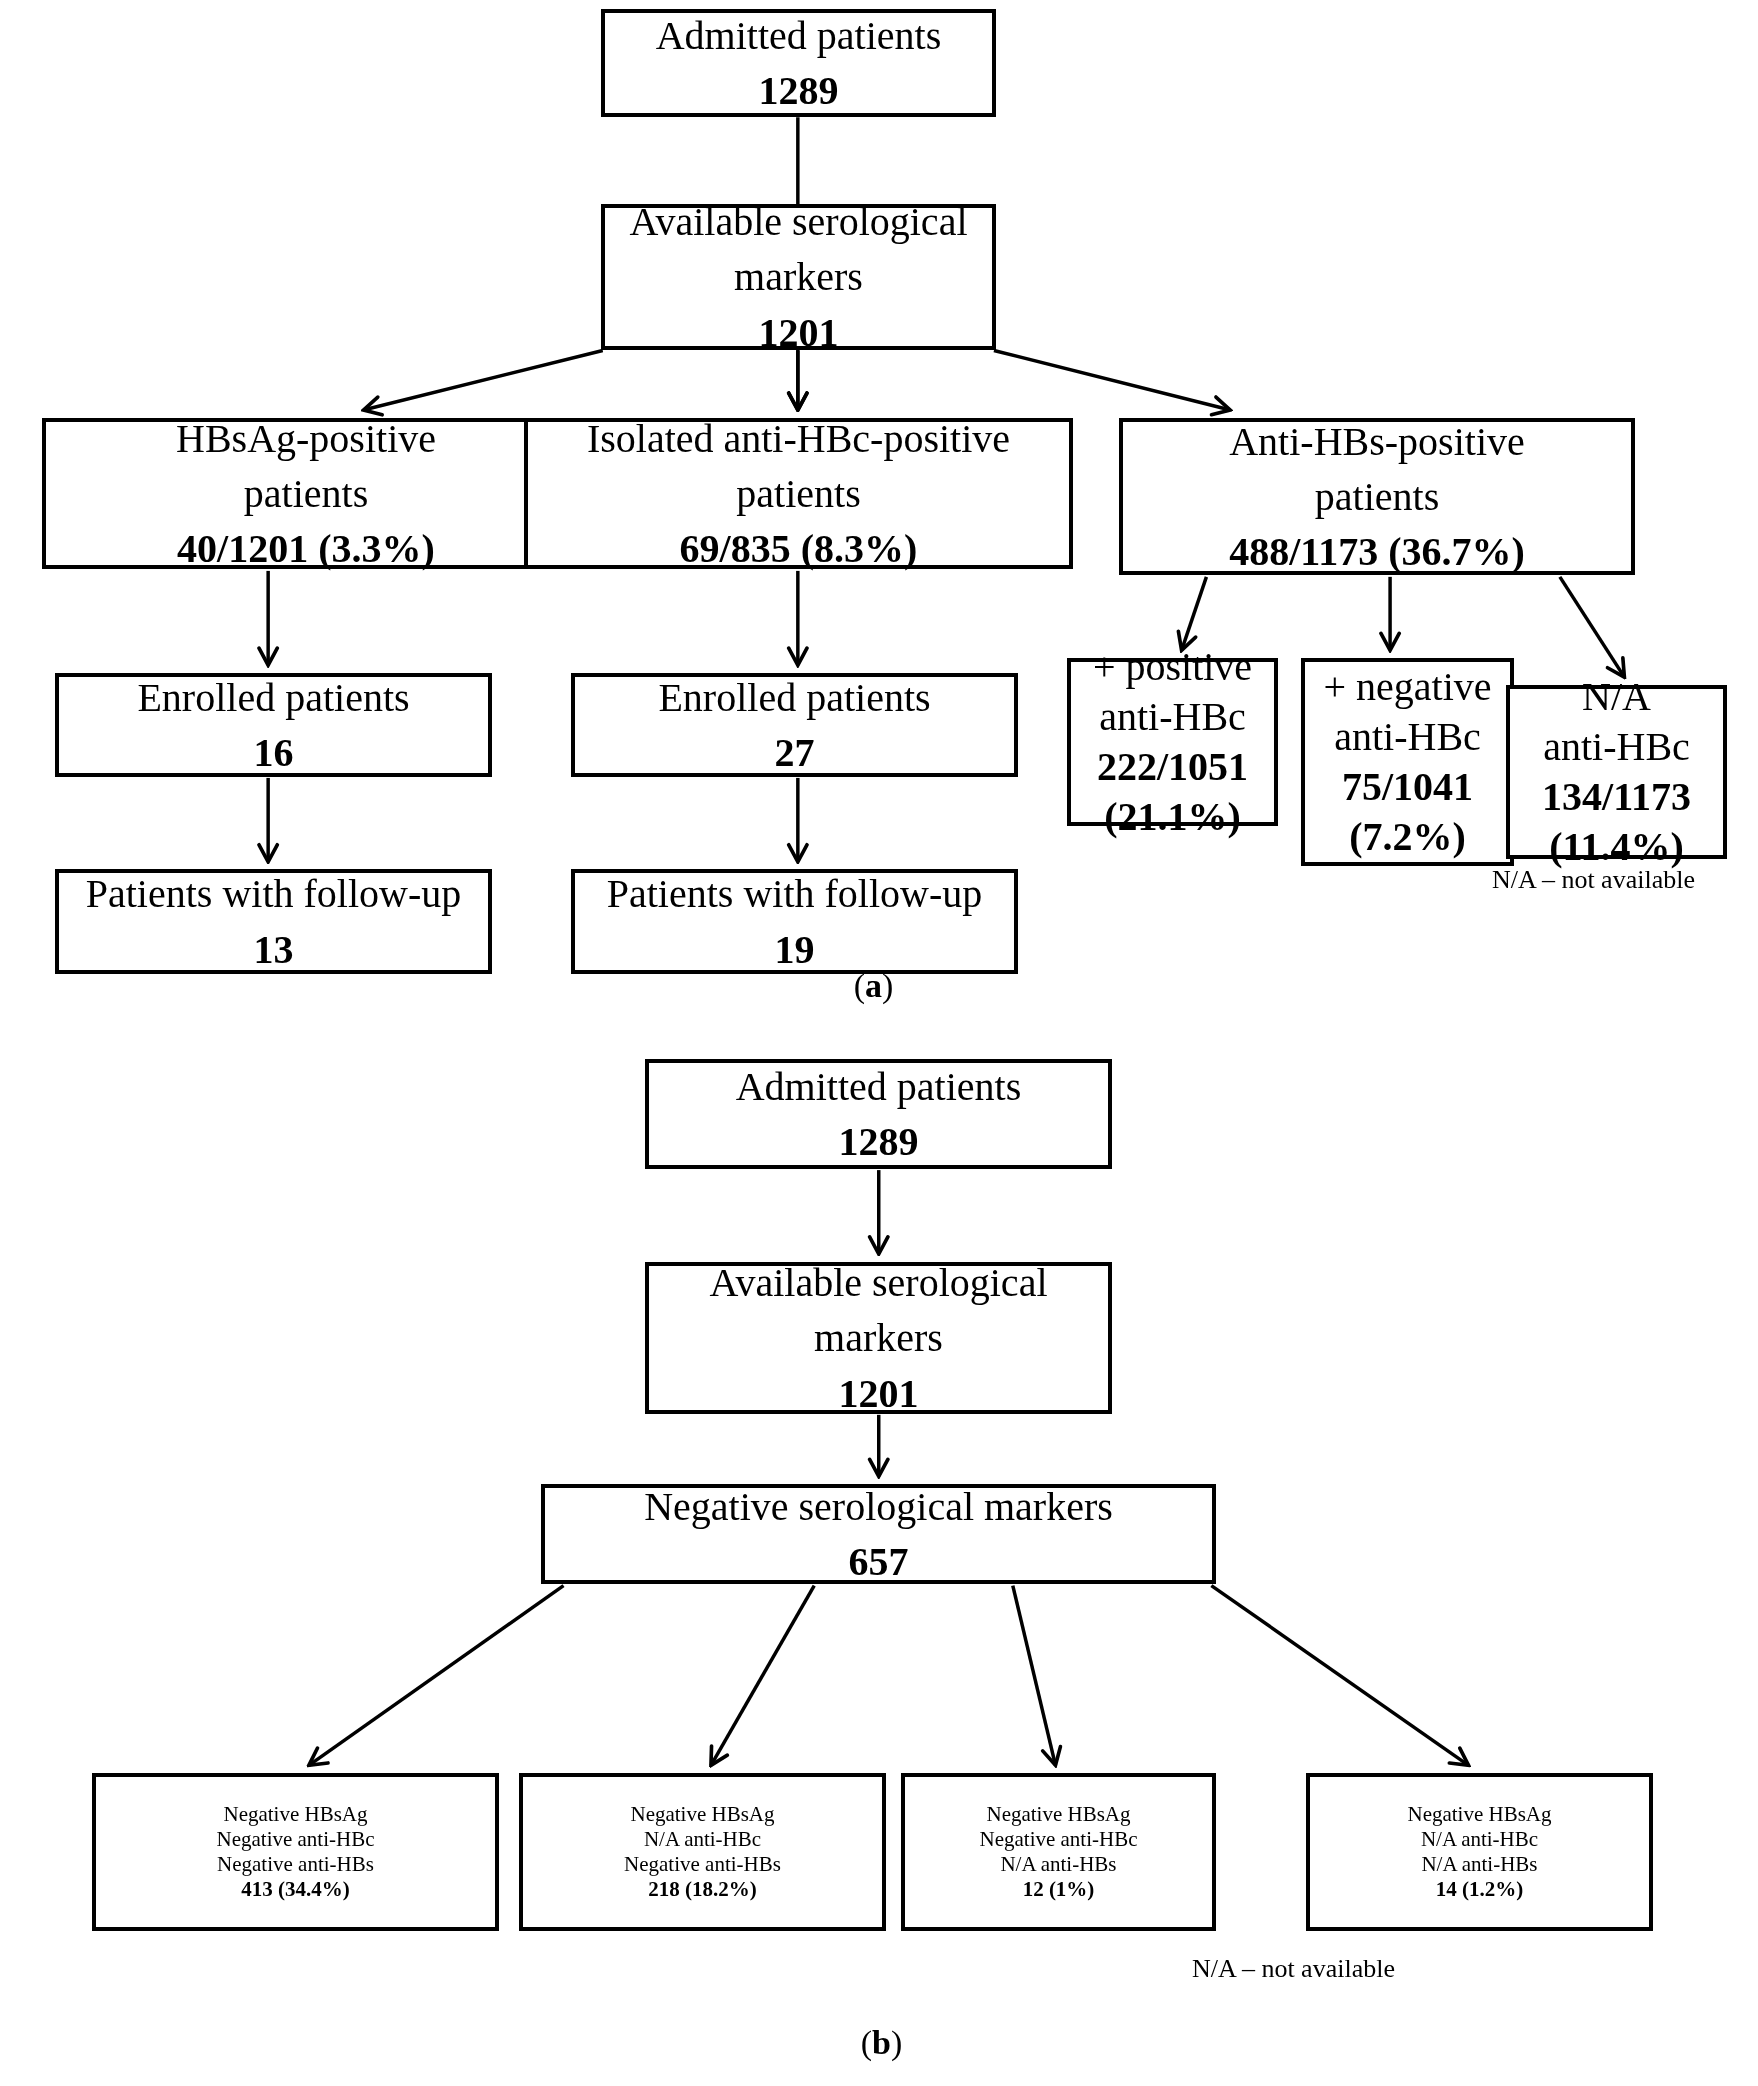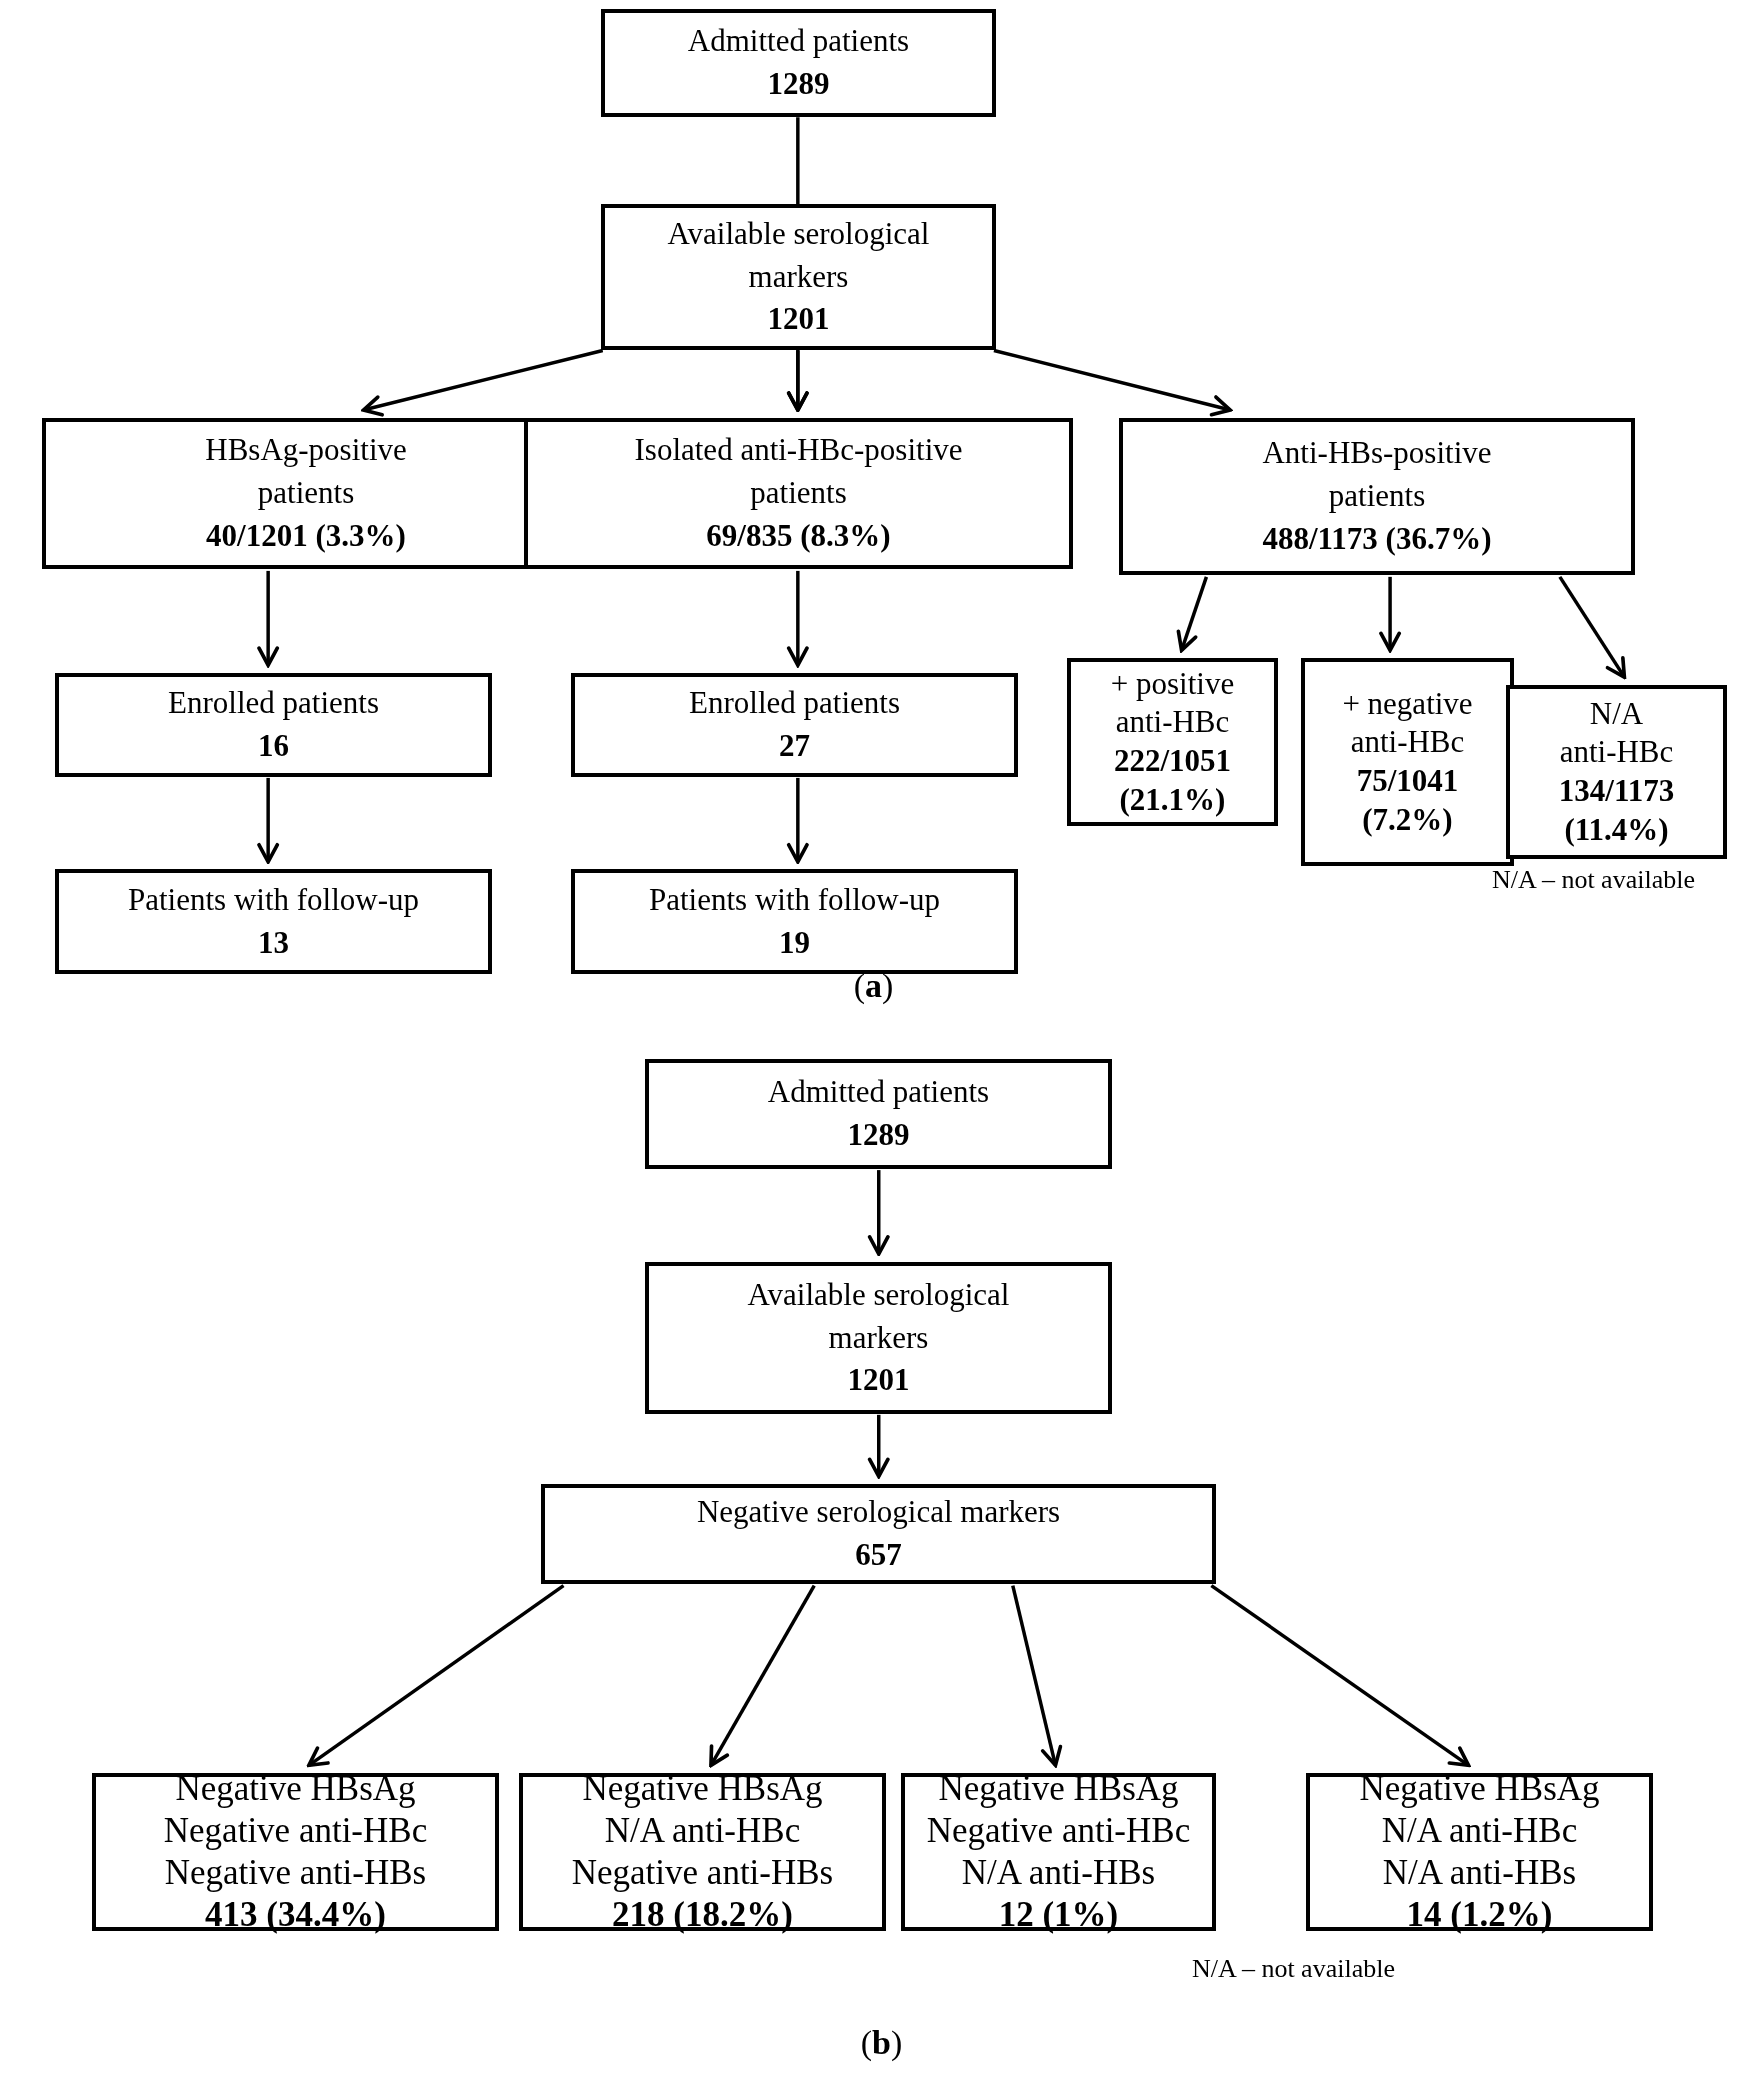--- a/index.html
+++ b/index.html
@@ -15,25 +15,25 @@
   .box {
     position: absolute;
     box-sizing: border-box;
     border: 4.5px solid #000;
     background: #ffffff;
     display: flex;
     flex-direction: column;
     justify-content: center;
     align-items: center;
     text-align: center;
-    font-size: 31px;
+    font-size: 40px;
     line-height: 1.38;
   }
   .box.sub { line-height: 1.25; }
-  .box.small { font-size: 35px; line-height: 1.2; }
+  .box.small { font-size: 21px; line-height: 1.2; }
   .num { font-weight: bold; }
   .note {
     position: absolute;
     font-size: 26px;
     text-align: center;
   }
   .panel-label {
     position: absolute;
     font-size: 34px;
     text-align: center;

